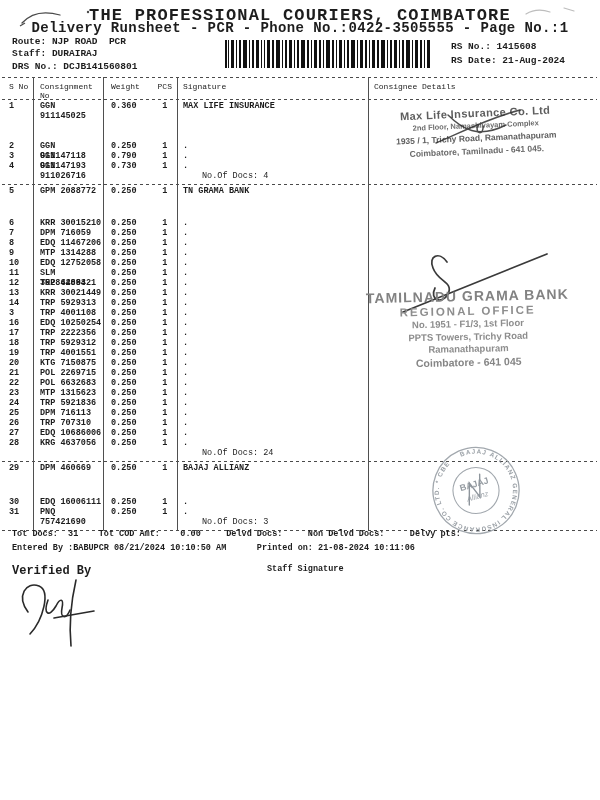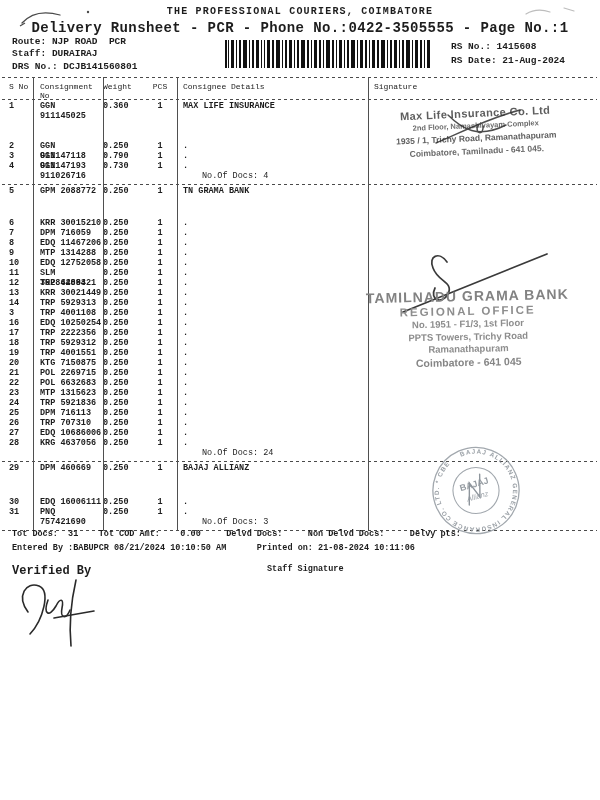--- a/index.html
+++ b/index.html
@@ -1,39 +1,39 @@
 <!DOCTYPE html>
 <html><head>
 <meta charset="utf-8">
 <style>
   html,body{margin:0;padding:0;background:#e8e8e8;}
   .page{position:relative;width:600px;height:800px;background:#ffffff;overflow:hidden;
         font-family:"Liberation Mono","DejaVu Sans Mono",monospace;color:#1d1d1d;}
   .pre{white-space:pre;}
   .abs{position:absolute;}
 
-  .title1{top:6px;left:0;width:100%;text-align:center;font-size:10px;font-weight:700;letter-spacing:1.2px;font-family:Liberation Mono, monospace;}
+  .title1{top:6px;left:0;width:100%;text-align:center;font-size:17px;font-weight:700;letter-spacing:1.2px;font-family:Liberation Mono, monospace;}
   .title2{top:20px;left:0;width:100%;text-align:center;font-size:14px;font-weight:700;letter-spacing:.4px;}
 
   .meta-left{top:36px;left:12px;font-size:9.5px;font-weight:700;line-height:12.4px;}
   .rs-block{top:40px;left:451px;font-size:9.5px;font-weight:700;line-height:13.5px;}
 
   
   .table{position:absolute;left:2px;top:75px;width:595px;}
   .hsep{height:1px;margin:2px 0 1px 0;
         background:repeating-linear-gradient(90deg,#4a4a4a 0 3px,transparent 3px 6px);}
   .vline{position:absolute;top:2px;bottom:2px;width:1px;background:#4f4f4f;}
   .thead{display:grid;grid-template-columns:31px 70px 74px 191px 1fr;height:15px;
          padding-top:3px;font-size:8px;font-weight:400;}
   .trow{display:grid;grid-template-columns:31px 70px 74px 191px 1fr;height:10px;
         line-height:10px;font-size:8.5px;font-weight:700;}
   .c1{padding-left:7px;}
   .c2{padding-left:7px;}
   .c3{display:flex;}
-  .wt{width:44px;}
+  .wt{width:44px;padding-left:8px;}
   .pcs{width:26px;text-align:center;}
   .c4{padding-left:6px;}
   .gap{width:100%;}
   .docsline{height:11px;line-height:11px;font-size:8.5px;font-weight:400;padding-left:200px;}
 
   
   .stamp{font-family:"Liberation Sans","DejaVu Sans",sans-serif;text-align:center;}
   .stamp1{left:378px;top:106px;width:196px;transform:rotate(-2.5deg);color:#5e5e5e;}
   .s1l1{font-size:11px;font-weight:700;line-height:14px;letter-spacing:.4px;}
   .s1l2{font-size:7.5px;font-weight:700;line-height:12px;color:#6d6d6d;}
@@ -139,22 +139,22 @@
     <div class="vline" style="left:366px"></div>
 
     <div class="hsep"></div>
     <div class="thead">
       <span class="c1">S No</span>
       <span class="c2">Consignment No</span>
       <span class="c3">
         <span class="wt">Weight</span>
         <span class="pcs">PCS</span>
       </span>
+      <span class="c4">Signature</span>
       <span class="c4">Consignee Details</span>
-      <span class="c4">Signature</span>
     </div>
     <div class="hsep"></div>
 
     <div>
         <div class="trow">
           <span class="c1">1</span>
           <span class="c2">GGN 911145025</span>
           <span class="c3">
             <span class="wt">0.360</span>
             <span class="pcs">1</span>

